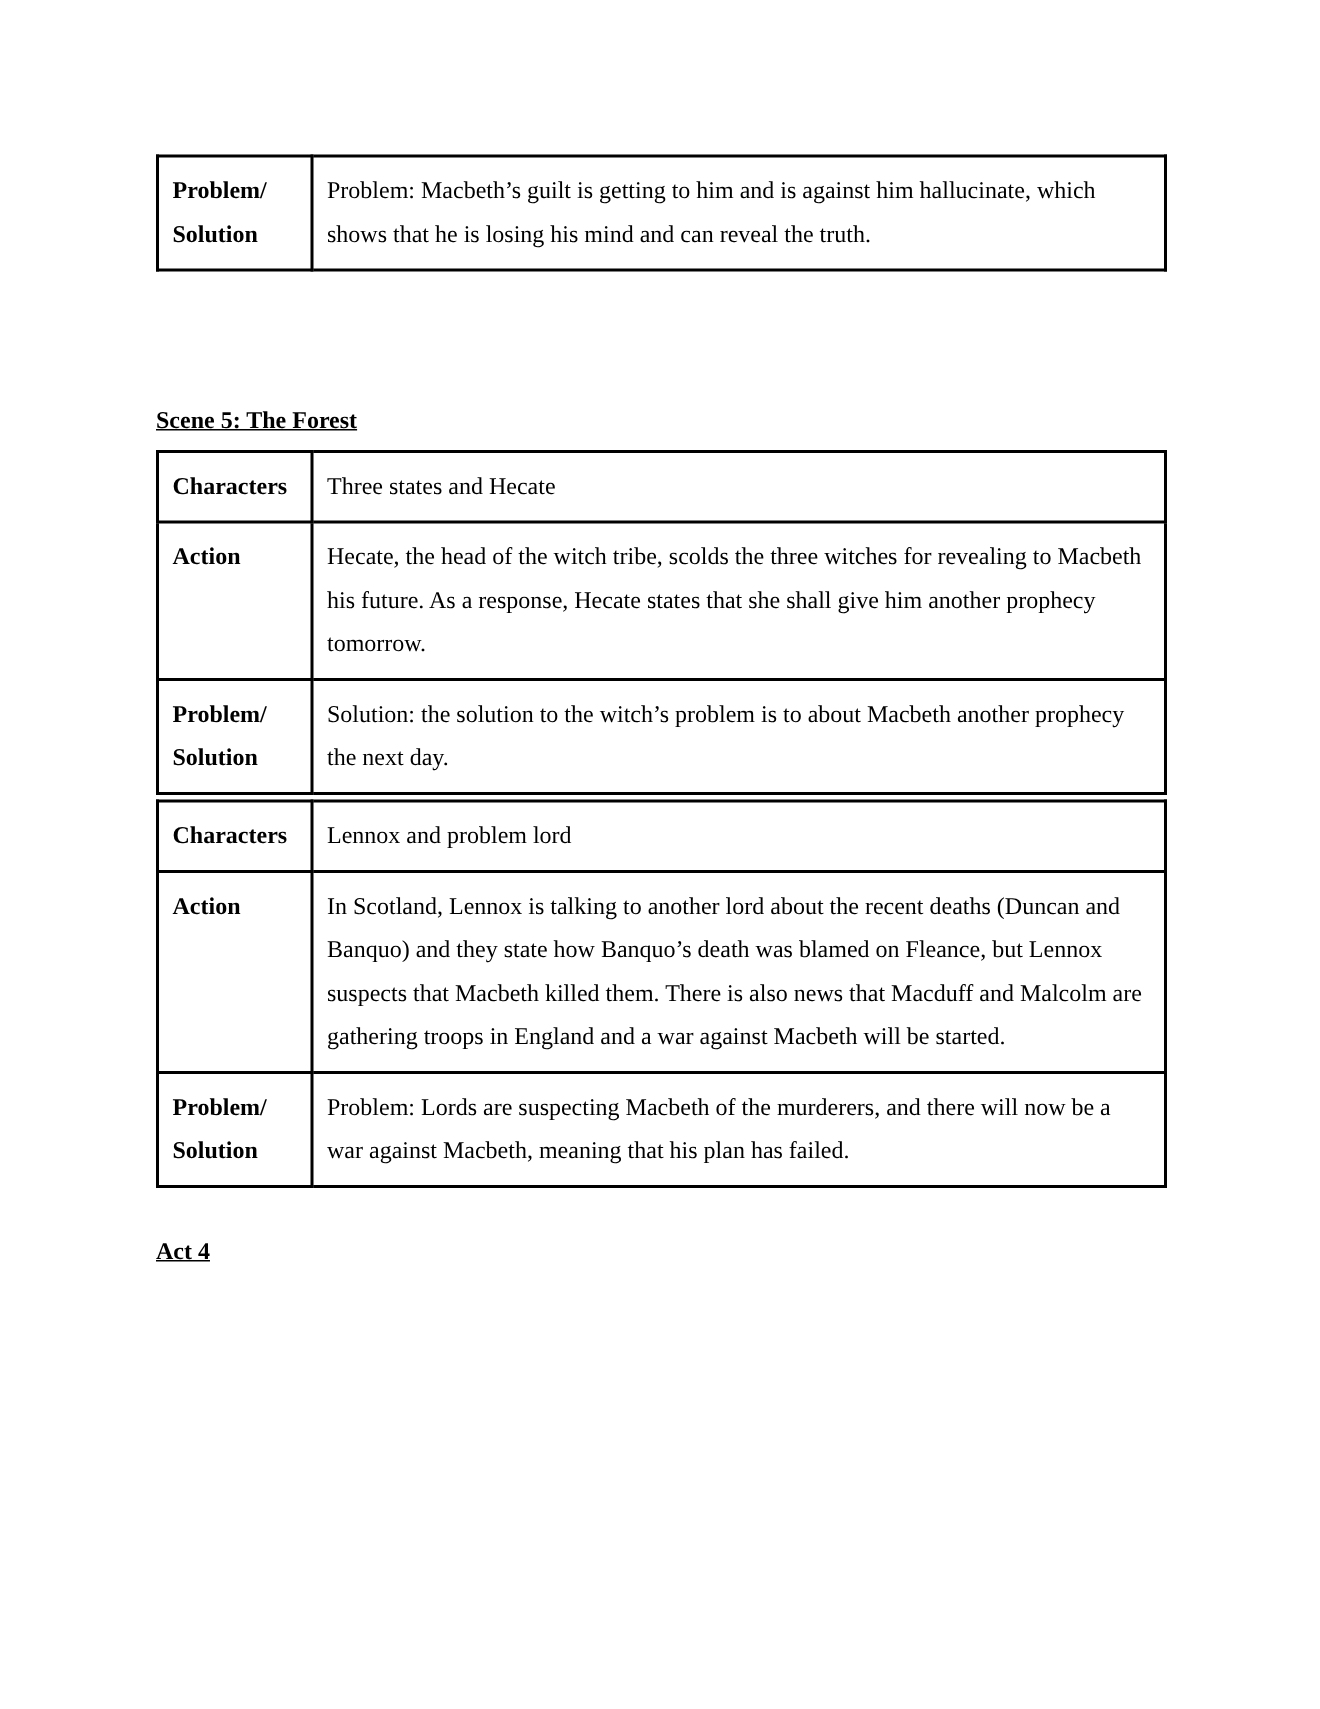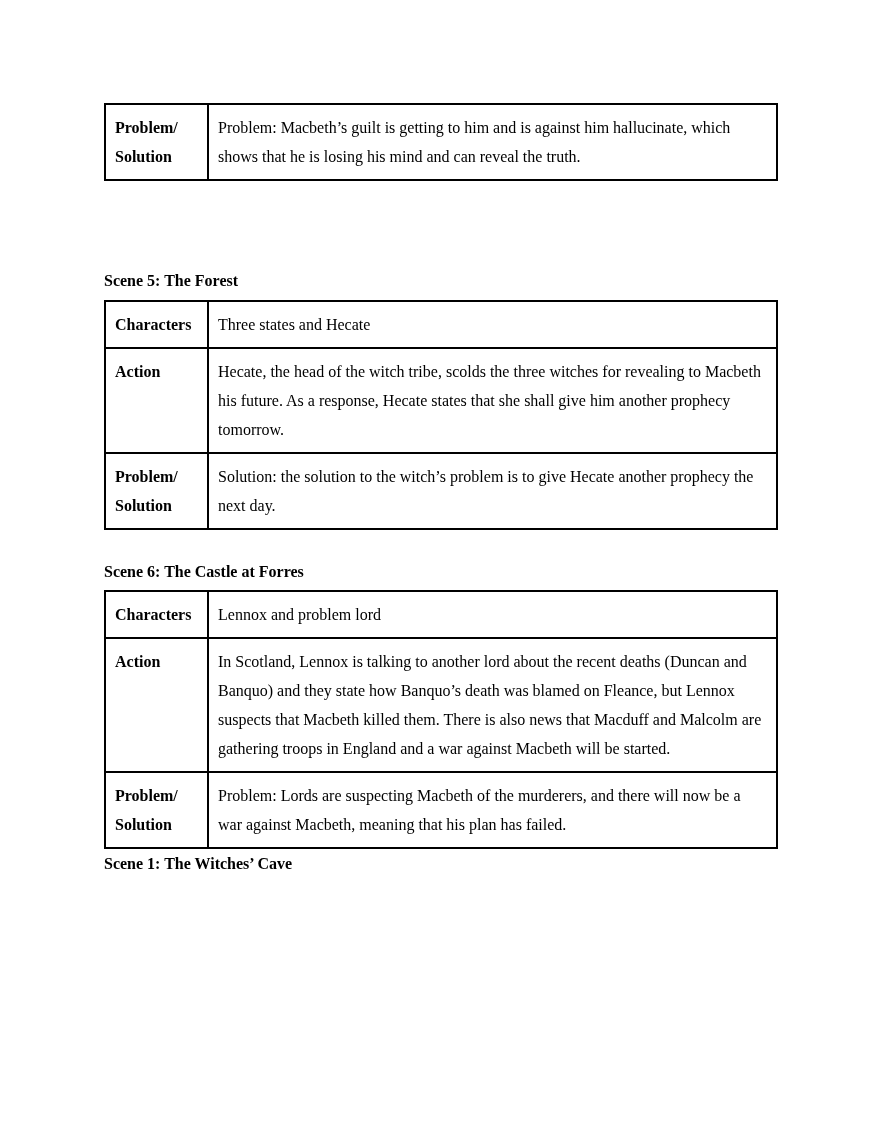--- a/index.html
+++ b/index.html
@@ -31,20 +31,21 @@
   }
   td.row-label {
     font-weight: bold;
     white-space: pre-line;
   }
   .heading {
     margin: 0;
     font-size: 16px;
     font-weight: bold;
     line-height: 30px;
+    text-decoration: underline;
   }
   #scene5-heading { margin-top: 85px; }
   #scene5-note { margin-top: 0; }
   #scene5-table { margin-top: 4px; }
   #scene6-heading { margin-top: 27px; }
   #scene6-table { margin-top: 3px; }
   #act4-heading { margin-top: 28px; }
 </style>
 </head>
 <body>
@@ -77,26 +78,25 @@
         <td class="row-label">Characters</td>
         <td class="row-content">Three states and Hecate</td>
       </tr>
       <tr>
         <td class="row-label">Action</td>
         <td class="row-content">Hecate, the head of the witch tribe, scolds the three witches for revealing to Macbeth his future. As a response, Hecate states that she shall give him another prophecy tomorrow.</td>
       </tr>
       <tr>
         <td class="row-label">Problem/
 Solution</td>
-        <td class="row-content">Solution: the solution to the witch’s problem is to give Hecate another prophecy the next day.</td>
+        <td class="row-content">Solution: the solution to the witch’s problem is to about Macbeth another prophecy the next day.</td>
       </tr>
     </tbody>
   </table>
 
-  <p class="heading" id="scene6-heading">Scene 6: The Castle at Forres</p>
 
   <table class="scene-table" id="scene6-table">
     <colgroup>
         <col style="width:103px">
         <col>
       </colgroup>
     <tbody>
       <tr>
         <td class="row-label">Characters</td>
         <td class="row-content">Lennox and problem lord</td>
@@ -106,15 +106,15 @@
         <td class="row-content">In Scotland, Lennox is talking to another lord about the recent deaths (Duncan and Banquo) and they state how Banquo’s death was blamed on Fleance, but Lennox suspects that Macbeth killed them. There is also news that Macduff and Malcolm are gathering troops in England and a war against Macbeth will be started.</td>
       </tr>
       <tr>
         <td class="row-label">Problem/
 Solution</td>
         <td class="row-content">Problem: Lords are suspecting Macbeth of the murderers, and there will now be a war against Macbeth, meaning that his plan has failed.</td>
       </tr>
     </tbody>
   </table>
 
-  <p class="heading" id="act4-scene1-heading">Scene 1: The Witches’ Cave</p>
+  <p class="heading" id="act4-heading">Act 4</p>
 
 </div>
 
 </body></html>

